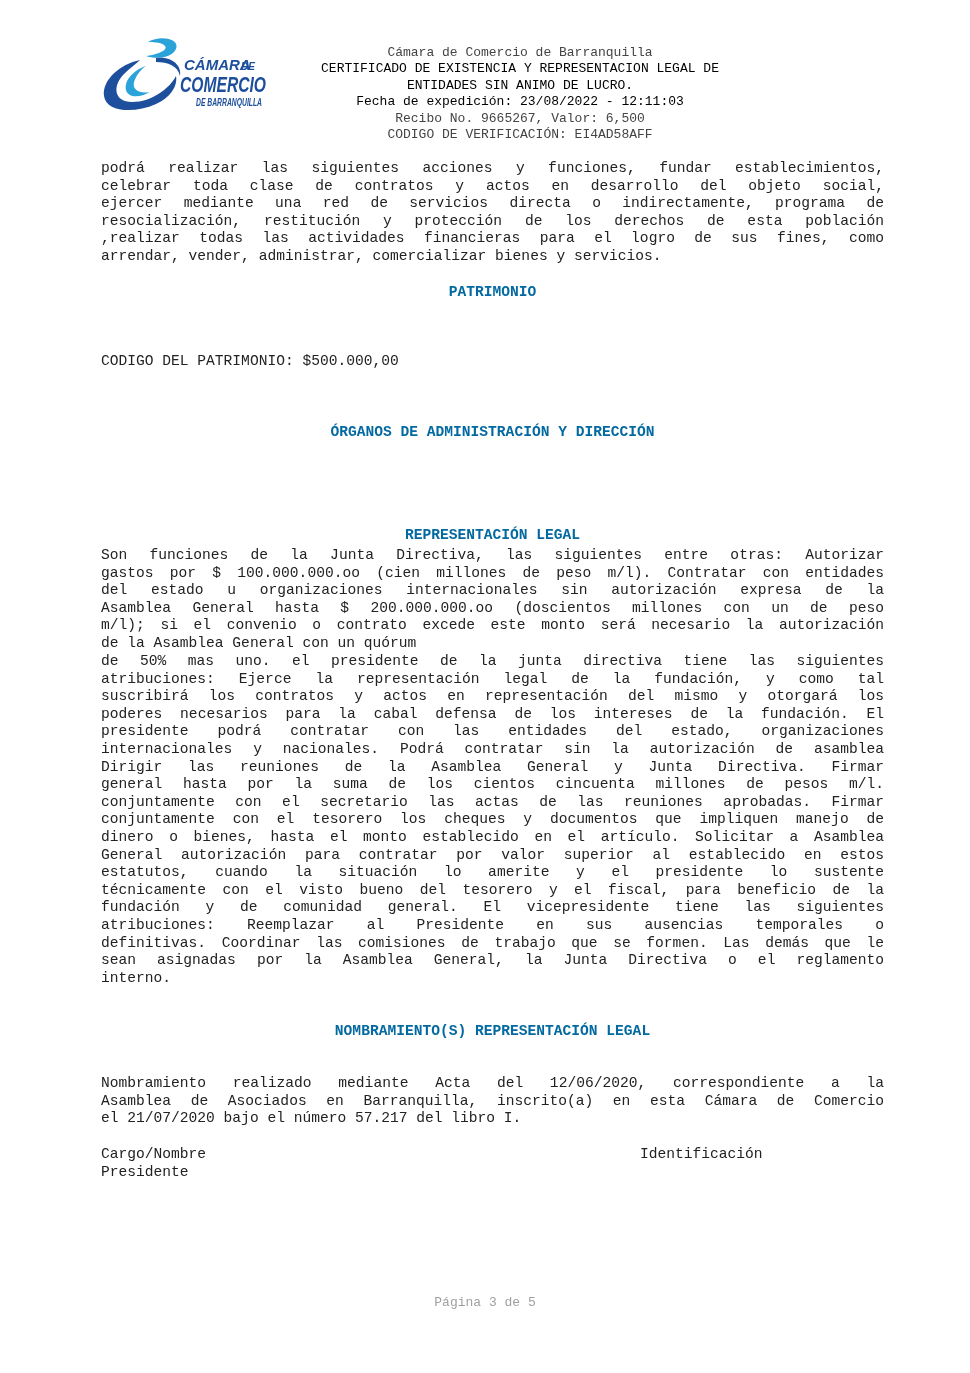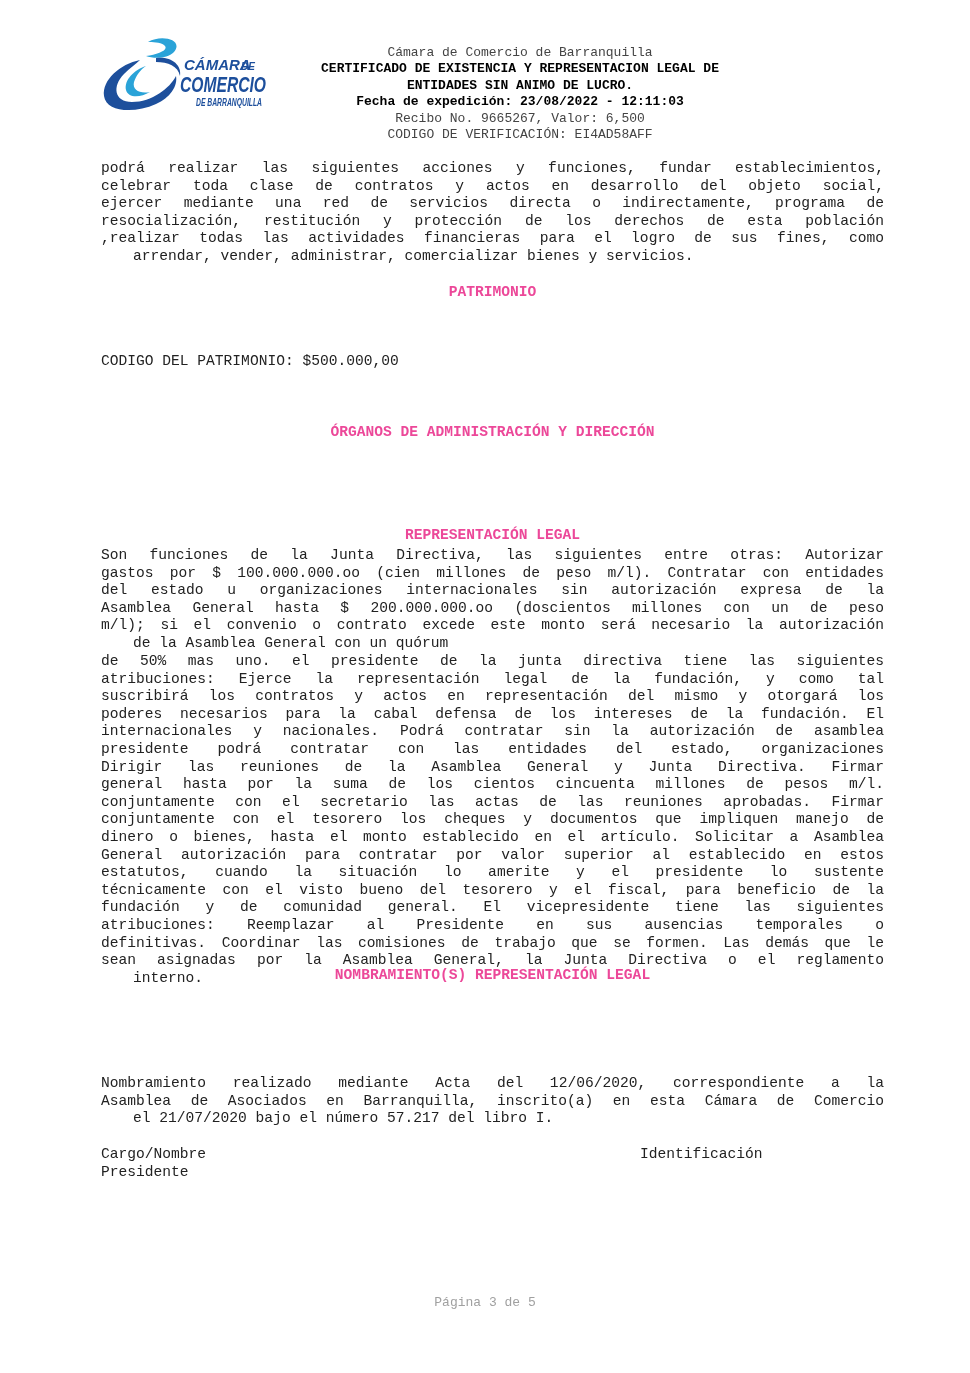--- a/index.html
+++ b/index.html
@@ -2,26 +2,26 @@
 <html><head>
   <meta charset="utf-8">
   <style>
     html, body { margin: 0; padding: 0; background: #ffffff; }
     body { width: 970px; height: 1373px; position: relative; overflow: hidden; }
     .page { position: absolute; left: 0; top: 0; width: 970px; height: 1373px; background: #fff; }
     .mono { font-family: "Liberation Mono", "DejaVu Sans Mono", monospace; color: #222; }
     .logo { position: absolute; left: 100px; top: 36px; width: 170px; height: 78px; }
     .header { position: absolute; left: 260px; top: 45px; width: 520px; text-align: center; font-size: 13px; line-height: 16.4px; }
     .header .l { white-space: nowrap; }
-    .header .b { font-weight: bold; color: #000; }
+    .header .b { font-weight: normal; color: #000; }
     .header .g { color: #444; }
     .para { position: absolute; left: 101px; width: 783px; font-size: 14.6px; line-height: 17.6px; color: #222; }
     .jl { display: block; text-align: justify; text-align-last: justify; white-space: normal; height: 17.6px; }
-    .ll { display: block; text-align: left; height: 17.6px; white-space: pre; margin-left: 32px; }
-    .heading { position: absolute; left: 101px; width: 783px; text-align: center; font-weight: bold; font-size: 14.6px; color: #ec4899; }
+    .ll { display: block; text-align: left; height: 17.6px; white-space: pre; }
+    .heading { position: absolute; left: 101px; width: 783px; text-align: center; font-weight: bold; font-size: 14.6px; color: #0369a1; }
     .plain { position: absolute; font-size: 14.6px; color: #222; white-space: pre; }
     .footer { position: absolute; left: 0; width: 970px; top: 1295px; text-align: center; font-size: 13px; color: #a0a0a0; }
   </style>
 </head>
 <body>
 
 <div class="page">
 
   <div class="logo">
     <svg width="170" height="78" viewBox="0 0 170 78">
@@ -69,38 +69,38 @@
     <span class="jl">Asamblea General hasta $ 200.000.000.oo (doscientos millones con un de peso</span>
     <span class="jl">m/l); si el convenio o contrato excede este monto será necesario la autorización</span>
     <span class="ll">de la Asamblea General con un quórum</span>
   </div>
 
   <div class="para mono" style="top:653px;">
     <span class="jl">de 50% mas uno. el presidente de la junta directiva tiene las siguientes</span>
     <span class="jl">atribuciones: Ejerce la representación legal de la fundación, y como tal</span>
     <span class="jl">suscribirá los contratos y actos en representación del mismo y otorgará los</span>
     <span class="jl">poderes necesarios para la cabal defensa de los intereses de la fundación. El</span>
+    <span class="jl">presidente podrá contratar con las entidades del estado, organizaciones</span>
     <span class="jl">internacionales y nacionales. Podrá contratar sin la autorización de asamblea</span>
-    <span class="jl">presidente podrá contratar con las entidades del estado, organizaciones</span>
     <span class="jl">Dirigir las reuniones de la Asamblea General y Junta Directiva. Firmar</span>
     <span class="jl">general hasta por la suma de los cientos cincuenta millones de pesos m/l.</span>
     <span class="jl">conjuntamente con el secretario las actas de las reuniones aprobadas. Firmar</span>
     <span class="jl">conjuntamente con el tesorero los cheques y documentos que impliquen manejo de</span>
     <span class="jl">dinero o bienes, hasta el monto establecido en el artículo. Solicitar a Asamblea</span>
     <span class="jl">General autorización para contratar por valor superior al establecido en estos</span>
     <span class="jl">estatutos, cuando la situación lo amerite y el presidente lo sustente</span>
     <span class="jl">técnicamente con el visto bueno del tesorero y el fiscal, para beneficio de la</span>
     <span class="jl">fundación y de comunidad general. El vicepresidente tiene las siguientes</span>
     <span class="jl">atribuciones: Reemplazar al Presidente en sus ausencias temporales o</span>
     <span class="jl">definitivas. Coordinar las comisiones de trabajo que se formen. Las demás que le</span>
     <span class="jl">sean asignadas por la Asamblea General, la Junta Directiva o el reglamento</span>
     <span class="ll">interno.</span>
   </div>
 
-  <div class="heading mono" style="top:967px;font-family:Liberation Mono, monospace;">NOMBRAMIENTO(S) REPRESENTACIÓN LEGAL</div>
+  <div class="heading mono" style="top:1023px;font-family:Liberation Mono, monospace;">NOMBRAMIENTO(S) REPRESENTACIÓN LEGAL</div>
 
   <div class="para mono" style="top:1075px;">
     <span class="jl">Nombramiento realizado mediante Acta del 12/06/2020, correspondiente a la</span>
     <span class="jl">Asamblea de Asociados en Barranquilla, inscrito(a) en esta Cámara de Comercio</span>
     <span class="ll">el 21/07/2020 bajo el número 57.217 del libro I.</span>
   </div>
 
   <div>
     <div class="plain mono" style="left:101px; top:1146px;">Cargo/Nombre</div>
     <div class="plain mono" style="left:640px; top:1146px;">Identificación</div>

